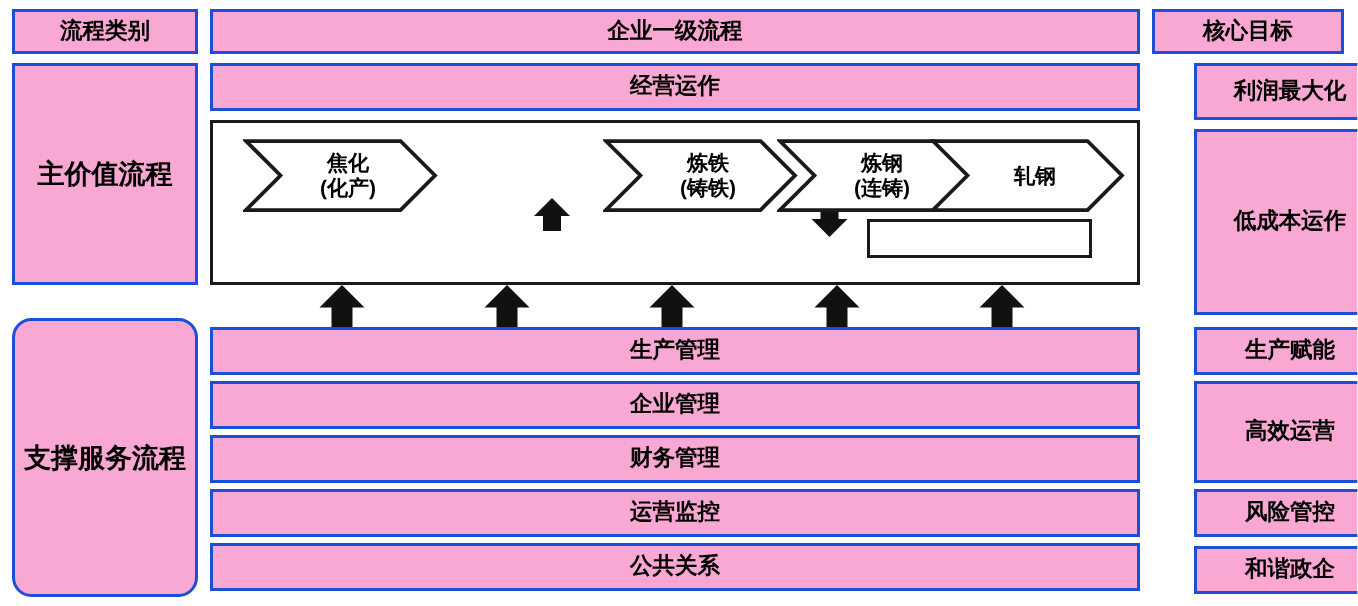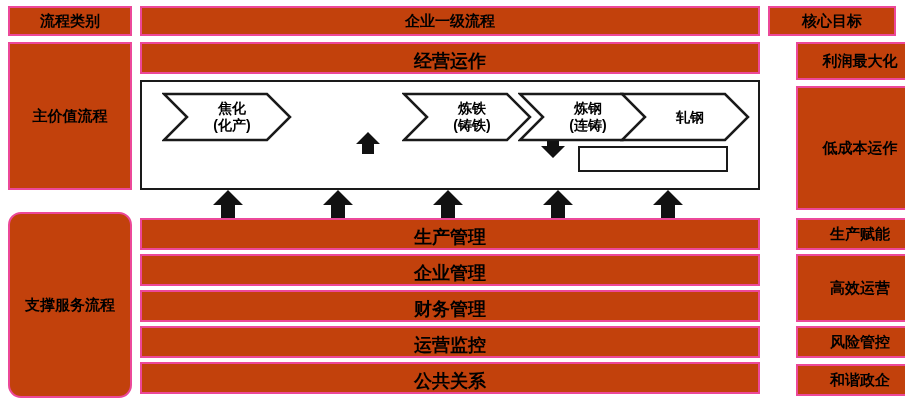--- a/index.html
+++ b/index.html
@@ -14,39 +14,38 @@
   #canvas {
     position: relative;
     width: 905px;
     height: 404px;
     background: #ffffff;
     overflow: hidden;
   }
   .box {
     position: absolute;
     box-sizing: border-box;
-    border: 2px solid #ec4899;
-    background: #c2410c;
+    border: 2px solid #1d4ed8;
+    background: #f9a8d4;
     display: flex;
     align-items: center;
     justify-content: center;
     text-align: center;
     font-weight: bold;
     line-height: 1.25;
   }
   .hdr {
     font-size: 15px;
   }
   .cat {
-    font-size: 15px;
+    font-size: 18px;
     justify-content: center;
   }
   .band {
-    font-size: 18px;
-    align-items: flex-end;
+    font-size: 15px;
   }
   .goal {
     font-size: 15px;
     margin-left: 28px;
   }
   .outer {
     position: absolute;
     box-sizing: border-box;
     border: 2px solid #1a1a1a;
     background: #ffffff;

